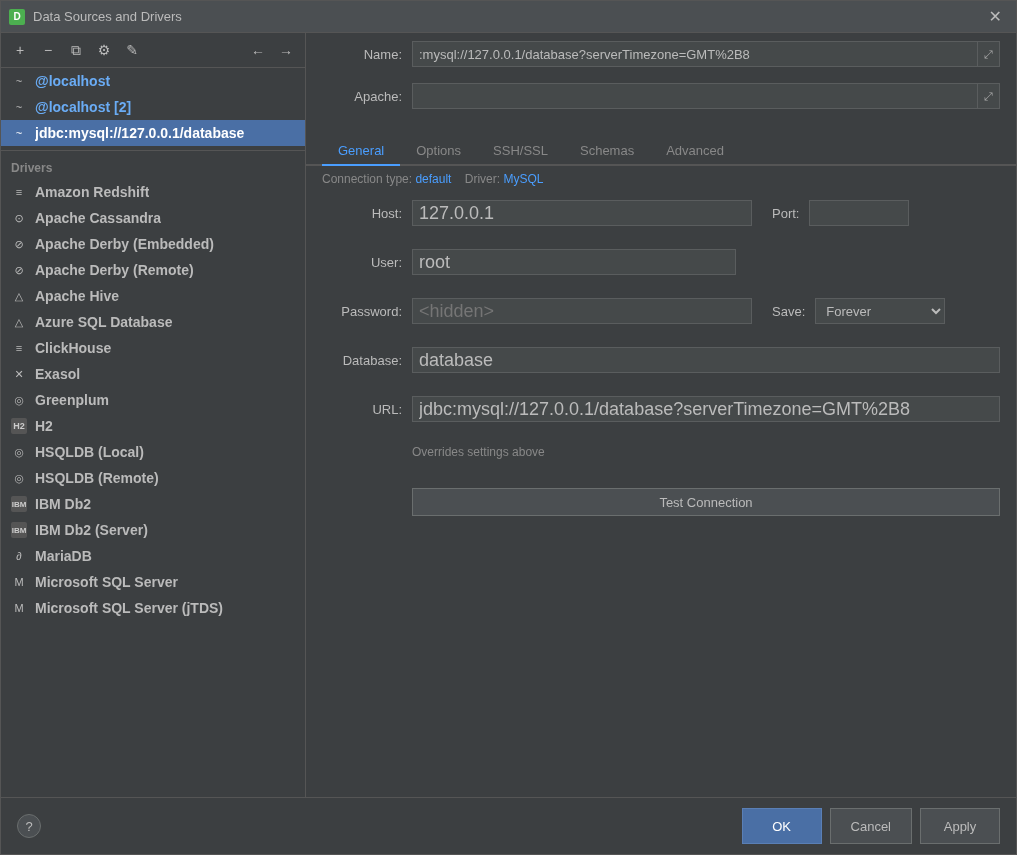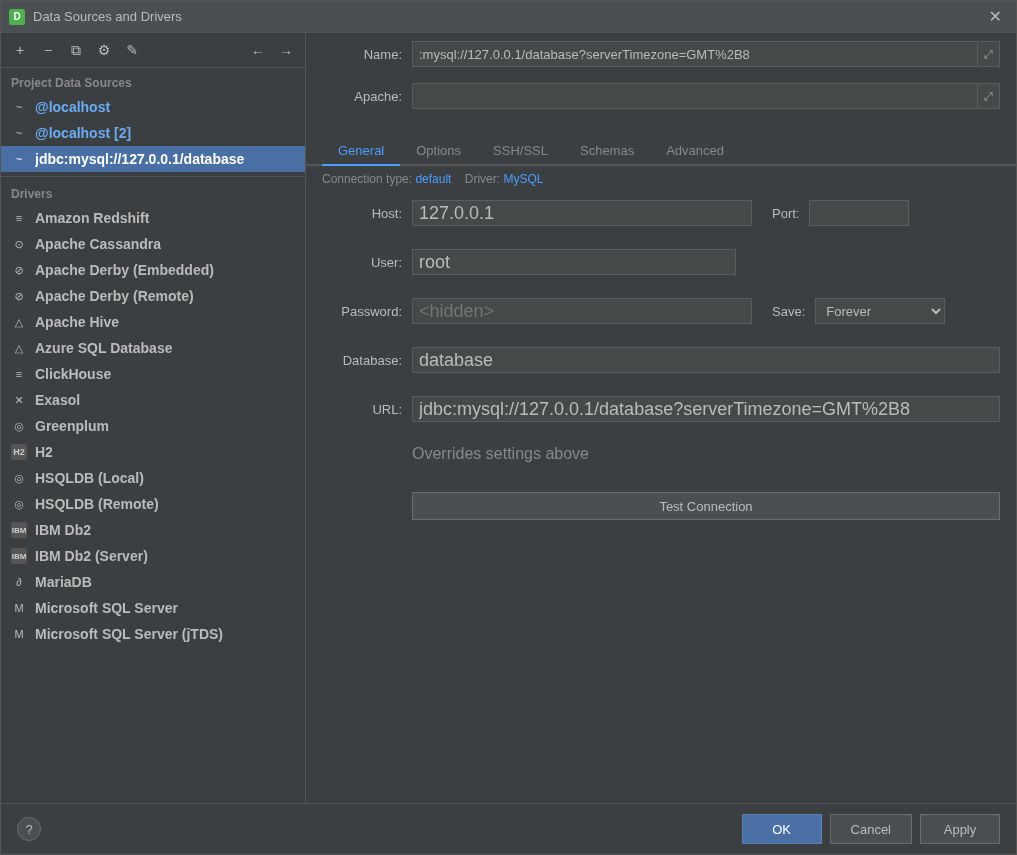--- a/index.html
+++ b/index.html
@@ -255,21 +255,21 @@
       border: 1px solid #5a5d5e;
       color: #bbbbbb;
       padding: 3px 6px;
       font-size: 13px;
       outline: none;
       height: 26px;
       width: 130px;
     }
 
     .url-note {
-      font-size: 16px;
+      font-size: 12px;
       color: #888;
       margin-left: 90px;
     }
 
     .test-conn-btn {
       margin-left: 90px;
       margin-top: 6px;
       background: #4b4f52;
       border: 1px solid #6a6e6e;
       color: #bbbbbb;
@@ -303,21 +303,21 @@
       font-size: 13px;
     }
 
     .dialog-btn {
       background: #4b4f52;
       border: 1px solid #6a6e6e;
       color: #bbbbbb;
       padding: 4px 20px;
       cursor: pointer;
       font-size: 13px;
-      height: 30px;
+      height: 36px;
       min-width: 80px;
     }
     .dialog-btn.primary {
       background: #4a6fa5;
       border-color: #5a7fb5;
       color: #fff;
     }
 
     .drivers-list::-webkit-scrollbar { width: 6px; }
     .drivers-list::-webkit-scrollbar-track { background: #3c3f41; }
@@ -342,21 +342,20 @@
         <span class="toolbar-btn" title="Add">+</span>
         <span class="toolbar-btn" title="Remove">−</span>
         <span class="toolbar-btn" title="Copy">⧉</span>
         <span class="toolbar-btn" title="Settings">⚙</span>
         <span class="toolbar-btn" title="Edit">✎</span>
         <span style="flex:1"></span>
         <span class="toolbar-btn" title="Back">←</span>
         <span class="toolbar-btn" title="Forward">→</span>
       </div>
 
-      <div class="sidebar-section-label">Project Data Sources</div>
 
       <div class="sidebar-item">
         <span class="sidebar-item-icon">~</span>
         <span class="sidebar-item-label">@localhost</span>
       </div>
 
       <div class="sidebar-item">
         <span class="sidebar-item-icon">~</span>
         <span class="sidebar-item-label">@localhost [2]</span>
       </div>

